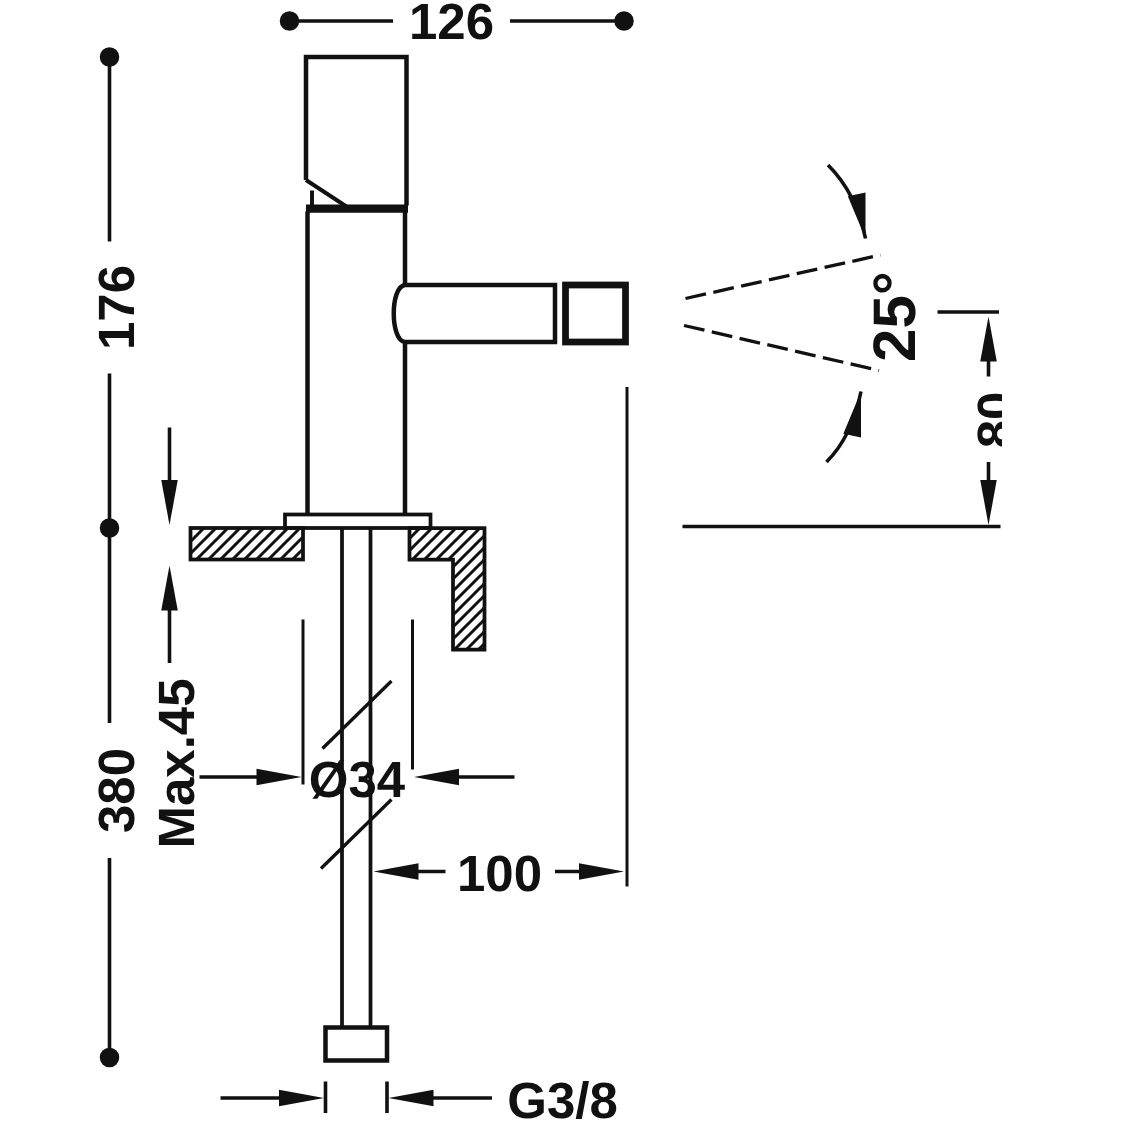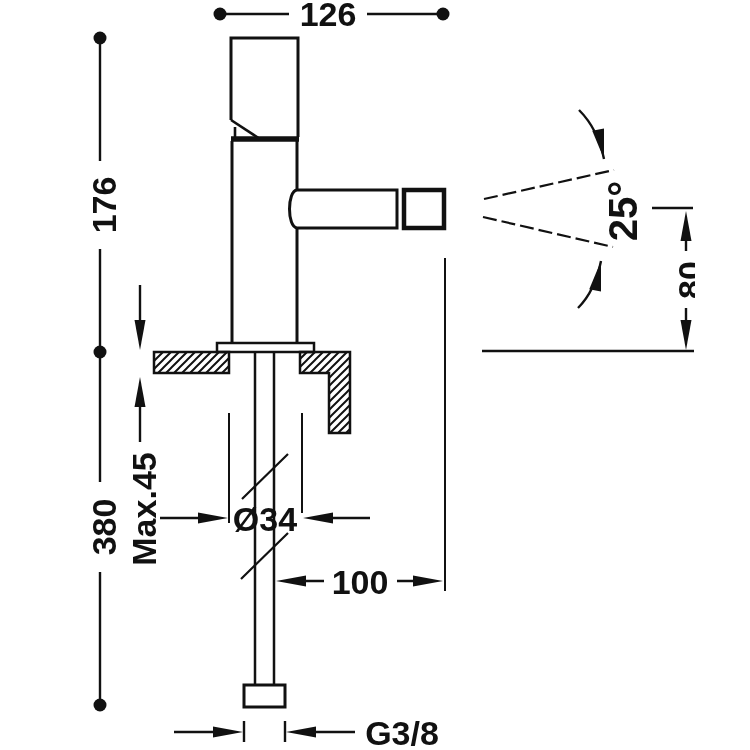--- a/index.html
+++ b/index.html
@@ -1,16 +1,16 @@
 <!DOCTYPE html>
 <html><head>
 <meta charset="utf-8">
 <style>
   html,body{margin:0;padding:0;background:#ffffff;}
-  .stage{width:668px;height:750px;position:relative;background:#ffffff;overflow:hidden;margin-left:27px;}
+  .stage{width:668px;height:750px;position:relative;background:#ffffff;overflow:hidden;}
   svg{display:block;}
   .ink-stroke{stroke:#111111;fill:none;}
   .ink-fill{fill:#111111;stroke:none;}
   text{fill:#111111;font-family:"Liberation Sans","DejaVu Sans",sans-serif;font-weight:bold;}
   .lbl{font-size:34px;}
   .lbl-big{font-size:40px;}
   .lbl-mid{font-size:34px;}
 </style>
 </head>
 <body>

